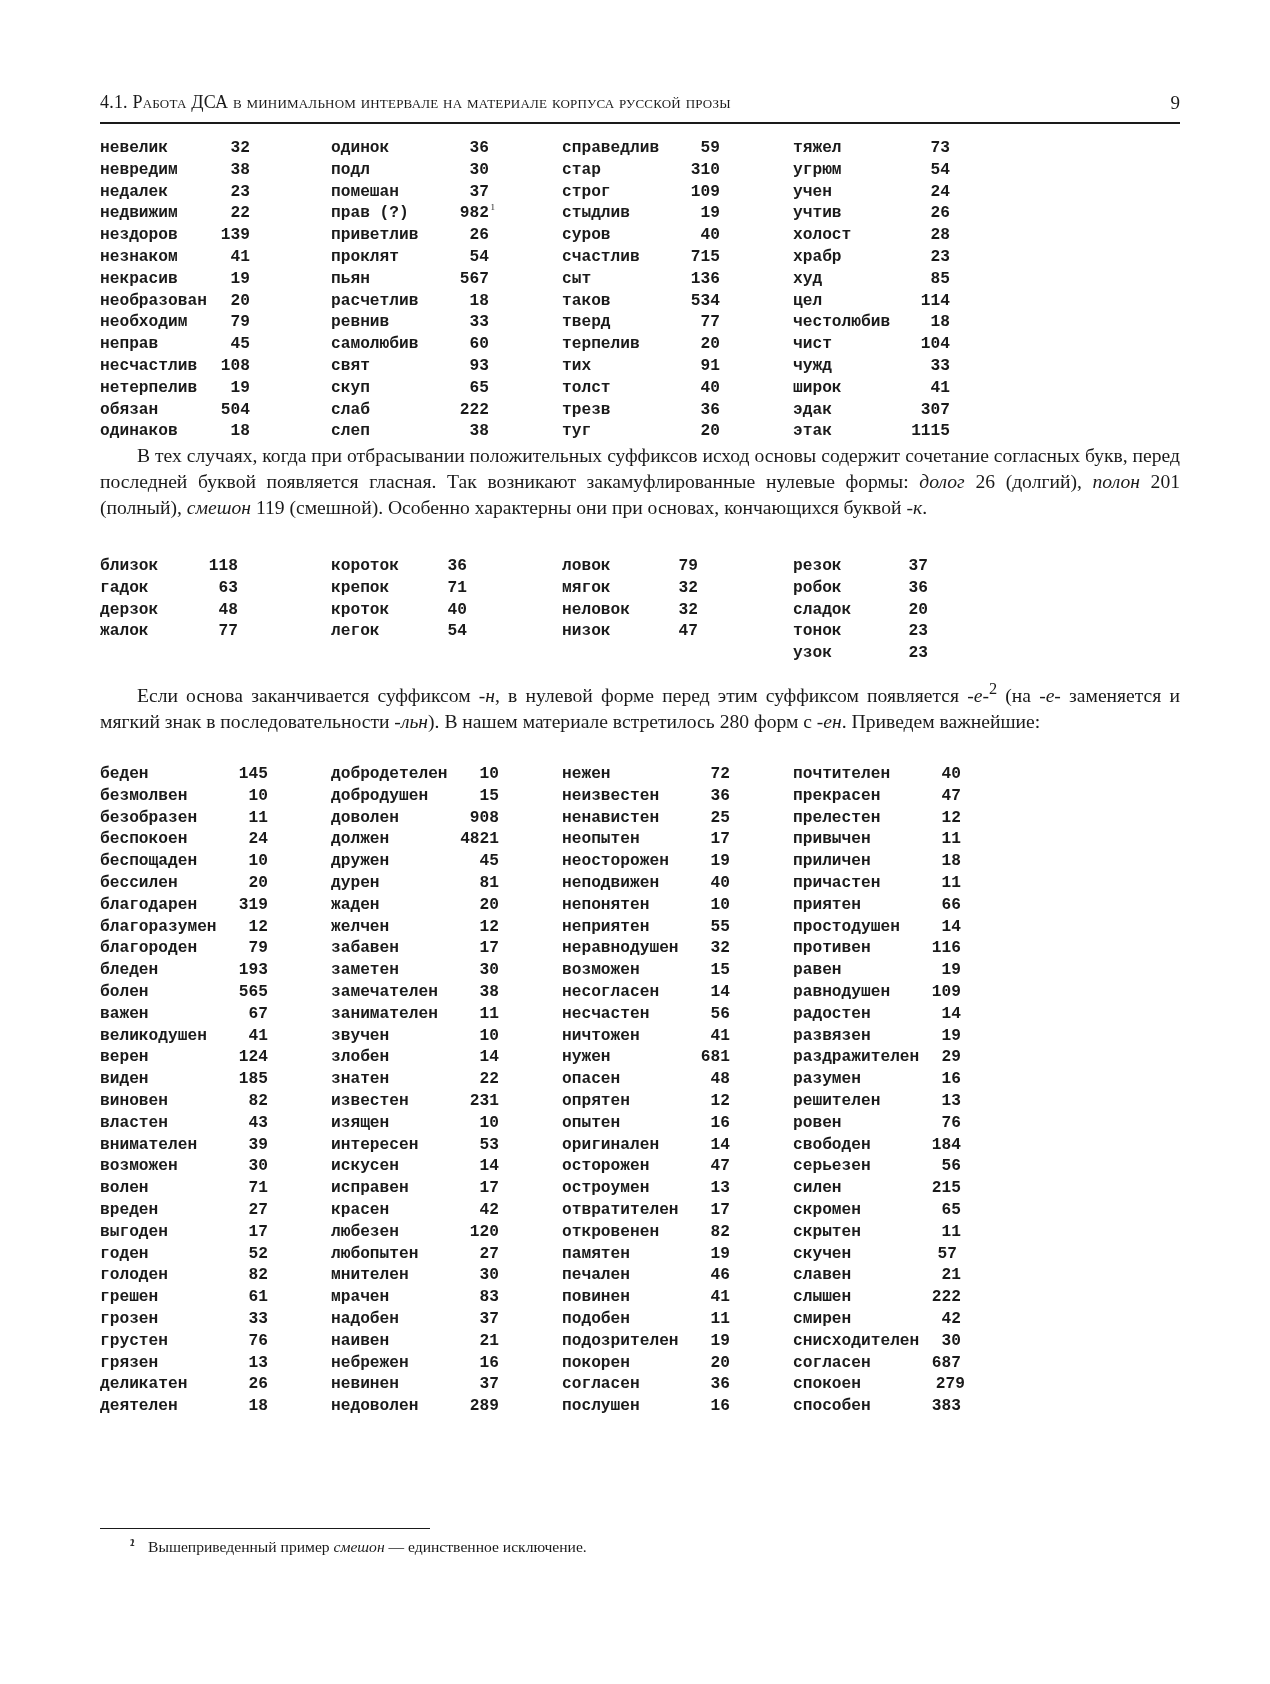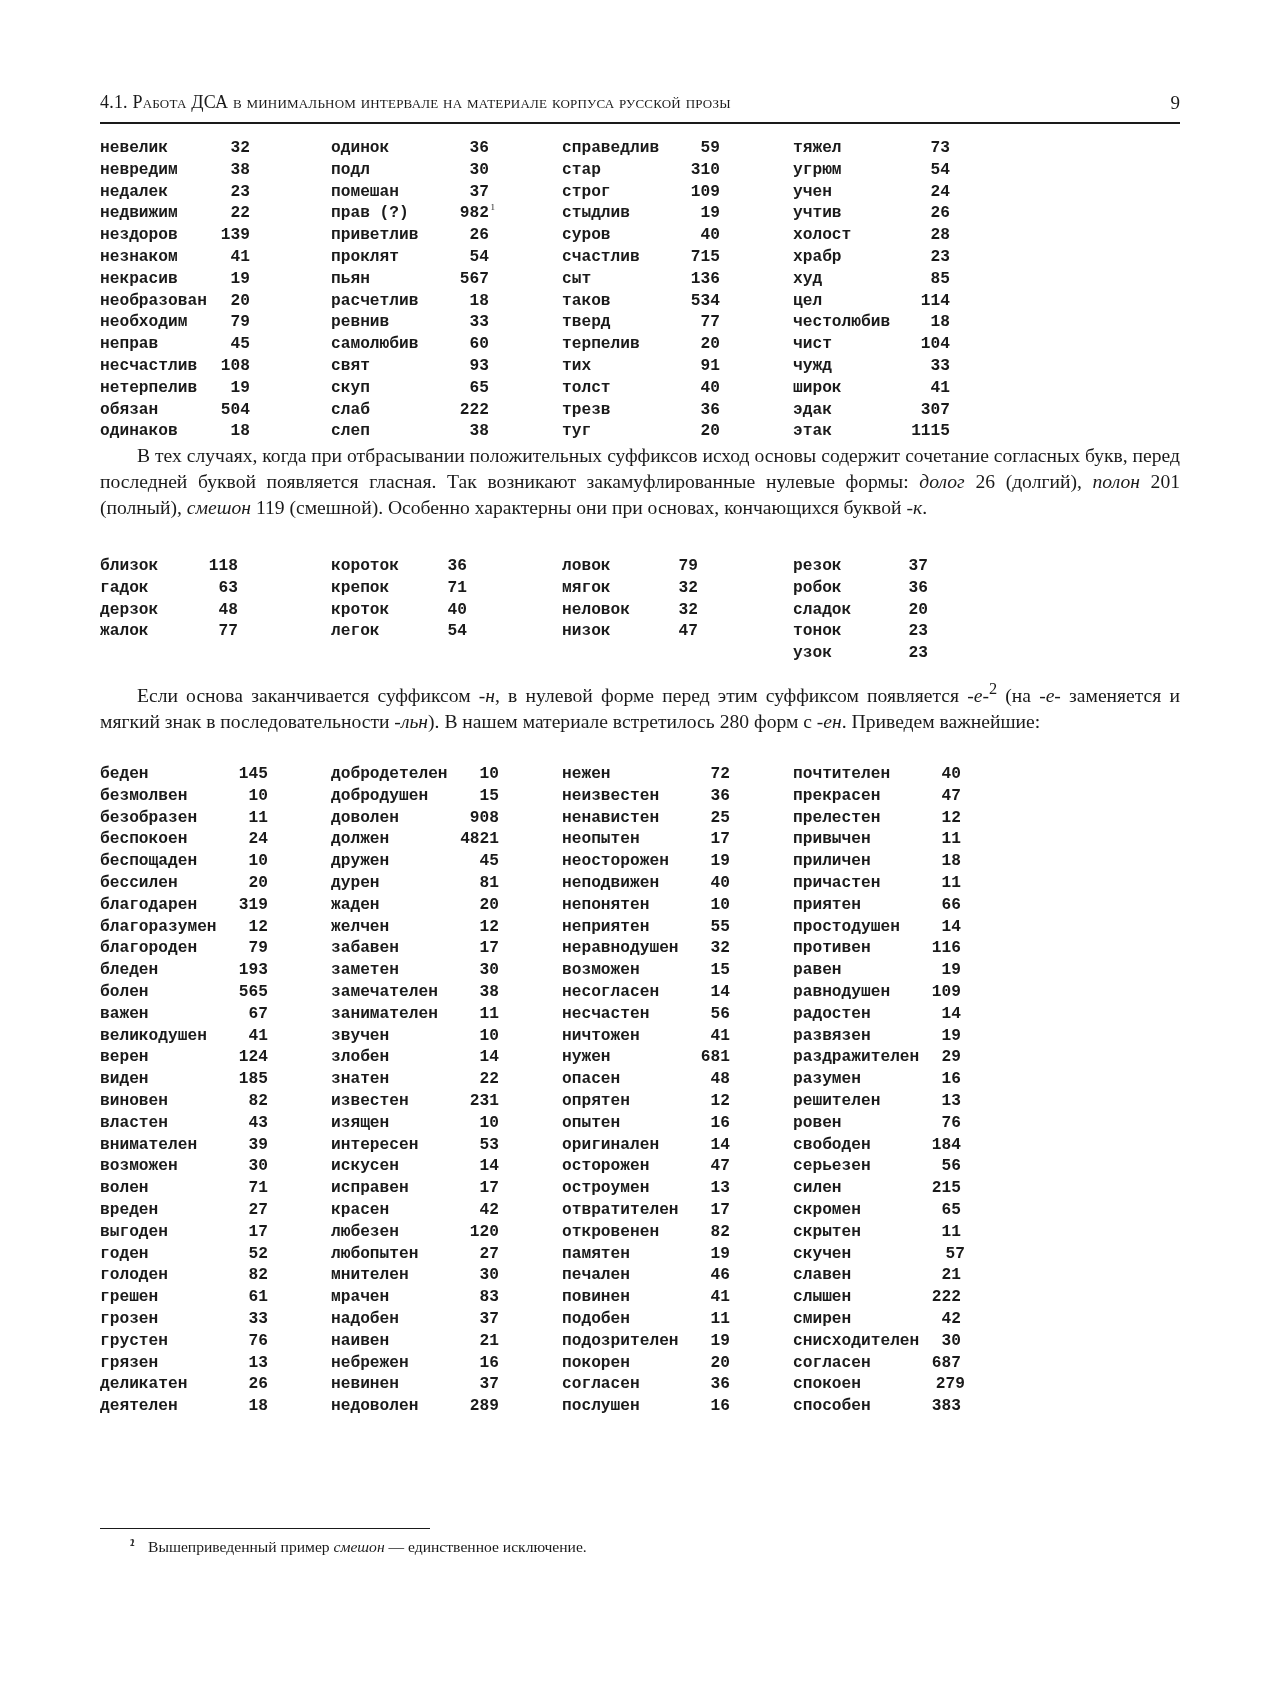--- a/index.html
+++ b/index.html
@@ -253,21 +253,21 @@
         <div class="wrow" style="width: 180px;"><span class="w">развязен</span><span class="n" style="right: 12px;">19</span></div>
         <div class="wrow" style="width: 180px;"><span class="w">раздражителен</span><span class="n" style="right: 12px;">29</span></div>
         <div class="wrow" style="width: 180px;"><span class="w">разумен</span><span class="n" style="right: 12px;">16</span></div>
         <div class="wrow" style="width: 180px;"><span class="w">решителен</span><span class="n" style="right: 12px;">13</span></div>
         <div class="wrow" style="width: 180px;"><span class="w">ровен</span><span class="n" style="right: 12px;">76</span></div>
         <div class="wrow" style="width: 180px;"><span class="w">свободен</span><span class="n" style="right: 12px;">184</span></div>
         <div class="wrow" style="width: 180px;"><span class="w">серьезен</span><span class="n" style="right: 12px;">56</span></div>
         <div class="wrow" style="width: 180px;"><span class="w">силен</span><span class="n" style="right: 12px;">215</span></div>
         <div class="wrow" style="width: 180px;"><span class="w">скромен</span><span class="n" style="right: 12px;">65</span></div>
         <div class="wrow" style="width: 180px;"><span class="w">скрытен</span><span class="n" style="right: 12px;">11</span></div>
-        <div class="wrow" style="width: 180px;"><span class="w">скучен</span><span class="n" style="right: 8px;">57</span></div>
+        <div class="wrow" style="width: 180px;"><span class="w">скучен</span><span class="n" style="right: 16px;">57</span></div>
         <div class="wrow" style="width: 180px;"><span class="w">славен</span><span class="n" style="right: 12px;">21</span></div>
         <div class="wrow" style="width: 180px;"><span class="w">слышен</span><span class="n" style="right: 12px;">222</span></div>
         <div class="wrow" style="width: 180px;"><span class="w">смирен</span><span class="n" style="right: 12px;">42</span></div>
         <div class="wrow" style="width: 180px;"><span class="w">снисходителен</span><span class="n" style="right: 12px;">30</span></div>
         <div class="wrow" style="width: 180px;"><span class="w">согласен</span><span class="n" style="right: 12px;">687</span></div>
         <div class="wrow" style="width: 180px;"><span class="w">спокоен</span><span class="n" style="right: 8px;">279</span></div>
         <div class="wrow" style="width: 180px;"><span class="w">способен</span><span class="n" style="right: 12px;">383</span></div>
       </div>
     </div>
 

